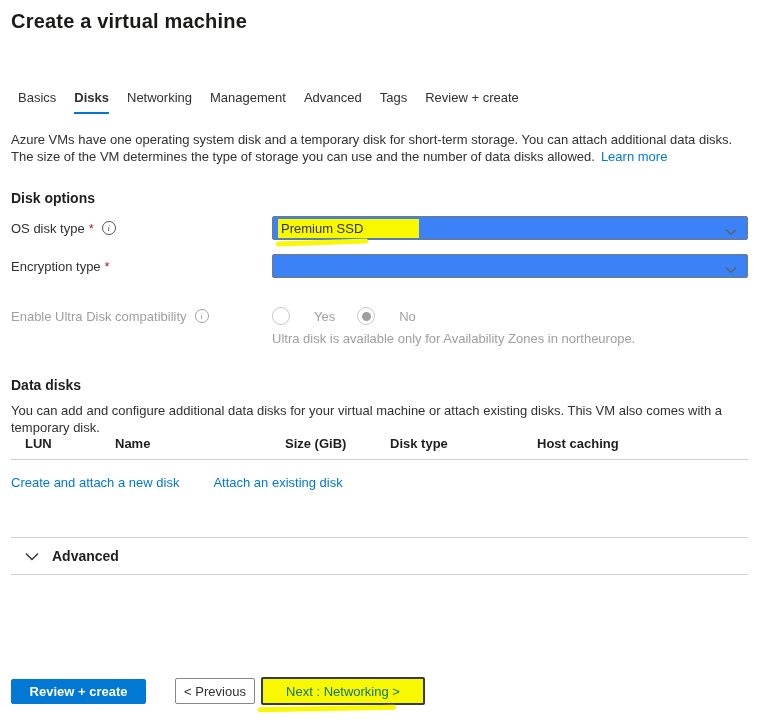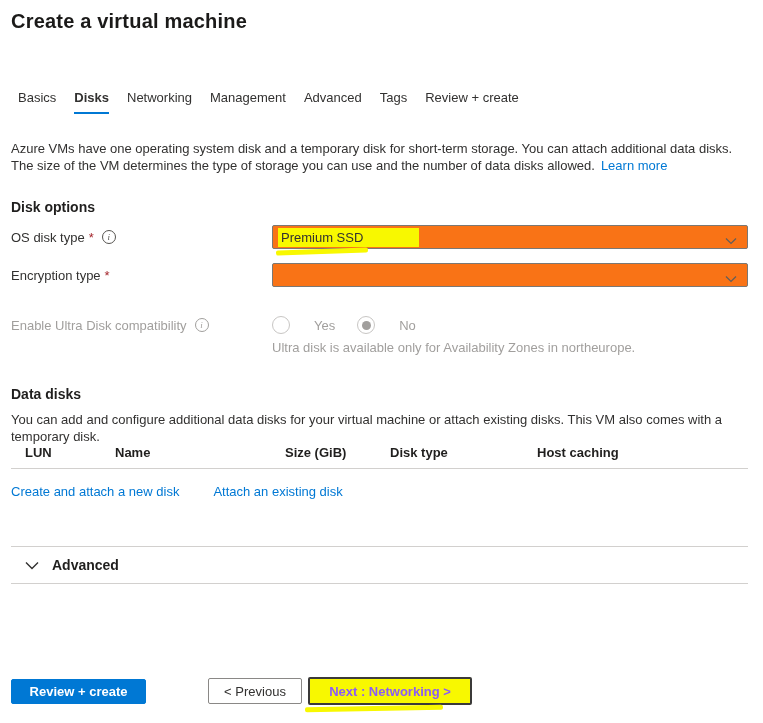--- a/index.html
+++ b/index.html
@@ -14,42 +14,42 @@
 
   
   .page-title { font-size:20px; font-weight:700; color:#1b1a19; letter-spacing:0.2px; }
 
   
   .tabs { display:flex; gap:18px; margin-top:57px; padding-left:7px; }
   .tab { padding-bottom:7px; border-bottom:2px solid transparent; cursor:pointer; color:#323130; }
   .tab.active { font-weight:700; border-bottom-color:#0078d4; }
 
   
-  .intro { margin-top:27px; line-height:16.5px; max-width:747px; }
+  .intro { margin-top:18px; line-height:16.5px; max-width:747px; }
   .link { color:#0078d4; cursor:pointer; text-decoration:none; }
   .intro .link { margin-left:6px; }
 
   
   .section-heading { margin-top:25px; font-size:14px; font-weight:700; color:#201f1e; }
 
   
   .form-row { display:flex; align-items:center; margin-top:14px; }
   .form-row.first { margin-top:10px; }
   .form-label { width:261px; flex:0 0 261px; display:flex; align-items:center; }
   .required { color:#a4262c; margin-left:4px; }
   .info-icon {
     display:inline-flex; align-items:center; justify-content:center;
     width:14px; height:14px; border:1px solid #55534f; border-radius:50%;
     font-size:9px; font-style:italic; font-family:"Liberation Serif", serif;
     color:#55534f; margin-left:8px; cursor:pointer; flex:0 0 14px;
   }
   .form-control { flex:1; }
   .dropdown {
     position:relative; height:24px; border:1px solid #7a7874; border-radius:2px;
-    display:flex; align-items:center; padding:0 26px 0 8px; background:#f97316; cursor:pointer;
+    display:flex; align-items:center; padding:0 26px 0 8px; background:#3b82f6; cursor:pointer;
   }
   .dropdown .chevron { position:absolute; right:10px; top:7px; }
 
   
   .hl { position:relative; background:#f8f800; padding:2px 56px 2px 3px; margin-left:-3px; }
   .hl::after {
     content:""; position:absolute; left:-2px; bottom:-7px; width:65%; height:5px;
     background:#f8f800; transform:rotate(-2deg); border-radius:2px;
   }
 
@@ -87,26 +87,26 @@
   .advanced .adv-label { font-size:14px; font-weight:700; color:#201f1e; }
 
   
   .footer { position:absolute; left:11px; top:677px; display:flex; align-items:center; }
   .btn { font-family:inherit; font-size:13px; cursor:pointer; border-radius:2px; }
   .btn-primary {
     width:135px; height:25px; background:#0078d4; color:#fff; border:1px solid #0078d4;
     font-weight:700;
   }
   .btn-default {
-    width:94px; height:26px; background:#fff; color:#323130; border:1px solid #8a8886;
-    margin-left:62px;
+    width:80px; height:26px; background:#fff; color:#323130; border:1px solid #8a8886;
+    margin-left:29px;
   }
   .btn-next {
     position:relative; width:164px; height:28px; margin-left:6px;
-    background:#f8f800; color:#8b5cf6; border:2px solid #3b3a39; font-weight:700;
+    background:#f8f800; color:#0f766e; border:2px solid #3b3a39; font-weight:400;
   }
   .btn-next::after {
     content:""; position:absolute; left:-5px; bottom:-8px; width:86%; height:5px;
     background:#f8f800; transform:rotate(-1deg); border-radius:2px;
   }
 </style>
 </head>
 <body>
 
 <div class="page">

